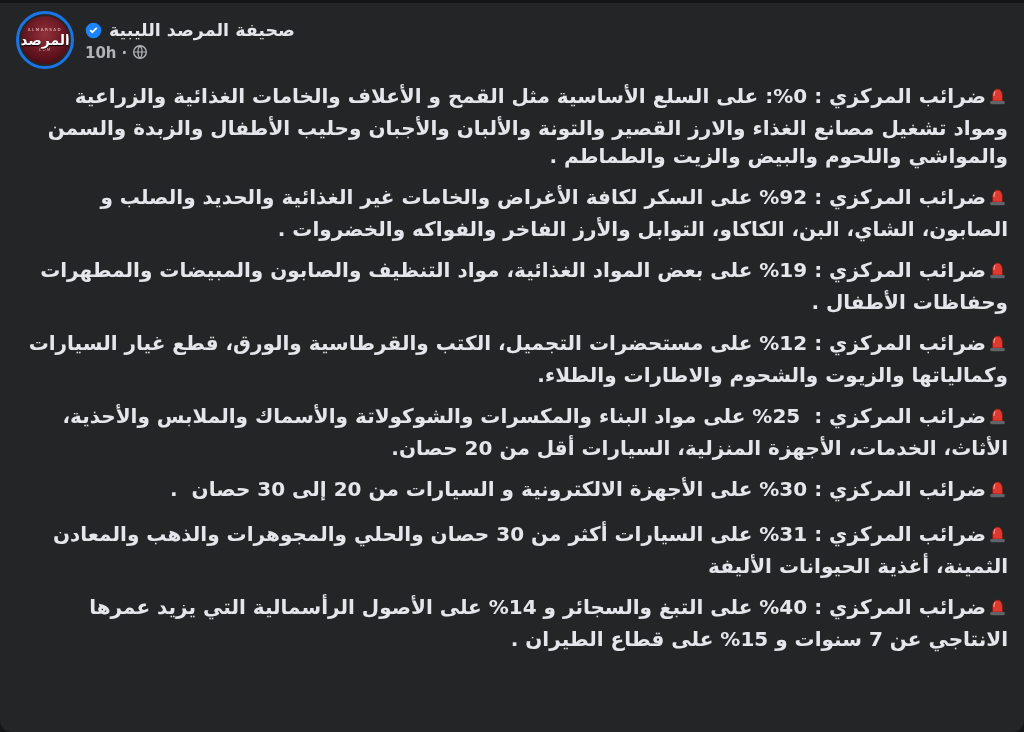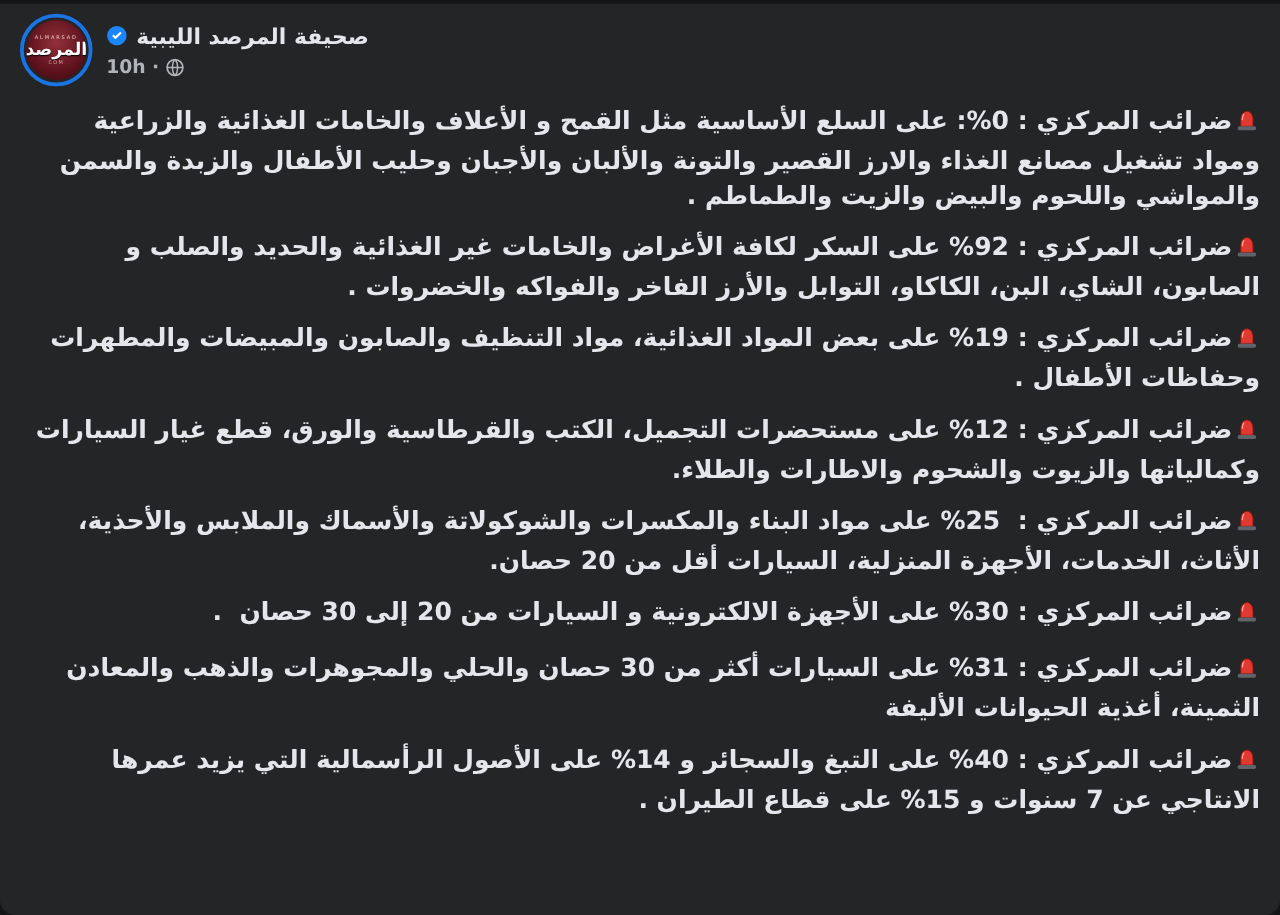--- a/index.html
+++ b/index.html
@@ -25,24 +25,24 @@
   .logo {
     width:100%; height:100%; border-radius:50%;
     background:radial-gradient(circle at 50% 38%, #93303b 0%, #5d121c 62%, #350910 100%);
     display:flex; flex-direction:column; align-items:center; justify-content:center;
     color:#fff; overflow:hidden;
   }
   .logo-top    { font-size:4px; letter-spacing:1.5px; color:#e7c8c8; line-height:1; }
   .logo-main   { font-size:14px; font-weight:bold; line-height:1.15; text-shadow:0 1px 1px #000; }
   .logo-bottom { font-size:4px; letter-spacing:1px; color:#cfa3a3; line-height:1; }
   .header-text { display:flex; flex-direction:column; gap:3px; padding-top:1px; }
-  .name-row { display:inline-flex; align-items:flex-start; gap:7px; direction:rtl; align-self:flex-start; cursor:pointer; }
+  .name-row { display:inline-flex; align-items:center; gap:7px; direction:rtl; align-self:flex-start; cursor:pointer; }
   .page-name { font-size:17.5px; font-weight:bold; color:#e4e6eb; line-height:1.2; }
   .badge { display:block; }
-  .meta-row { display:flex; align-items:flex-end; gap:5px; color:#b0b3b8; font-size:15px; font-weight:600; }
+  .meta-row { display:flex; align-items:flex-start; gap:5px; color:#b0b3b8; font-size:15px; font-weight:600; }
   .meta-row .dot { font-weight:bold; }
   
   .post-body {
     direction:rtl; text-align:right;
     margin-top:13px;
     color:#e4e6eb;
     font-size:20px; line-height:28px; font-weight:600;
   }
   .para { margin:0 0 13px 0; }
   .siren { display:inline-block; vertical-align:-4px; margin-left:1px; }

